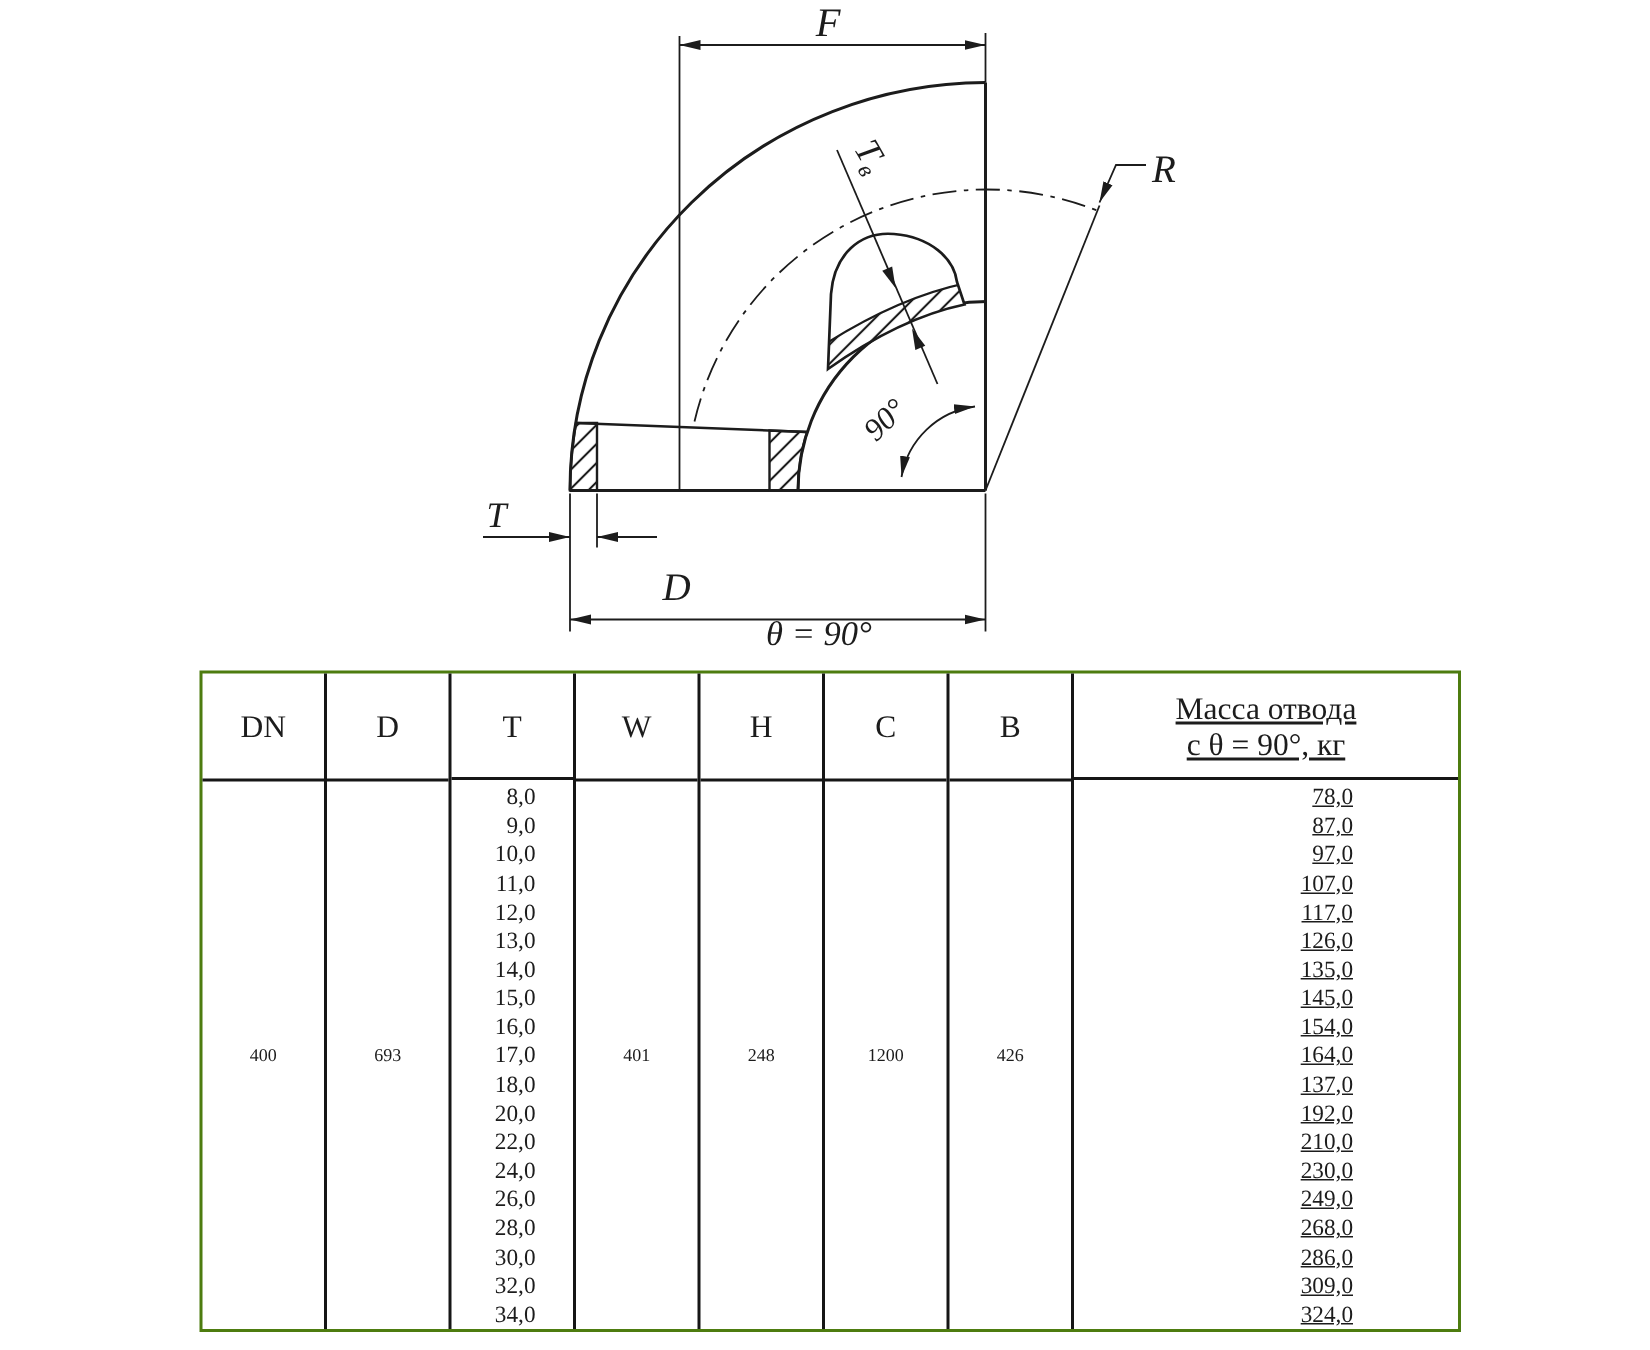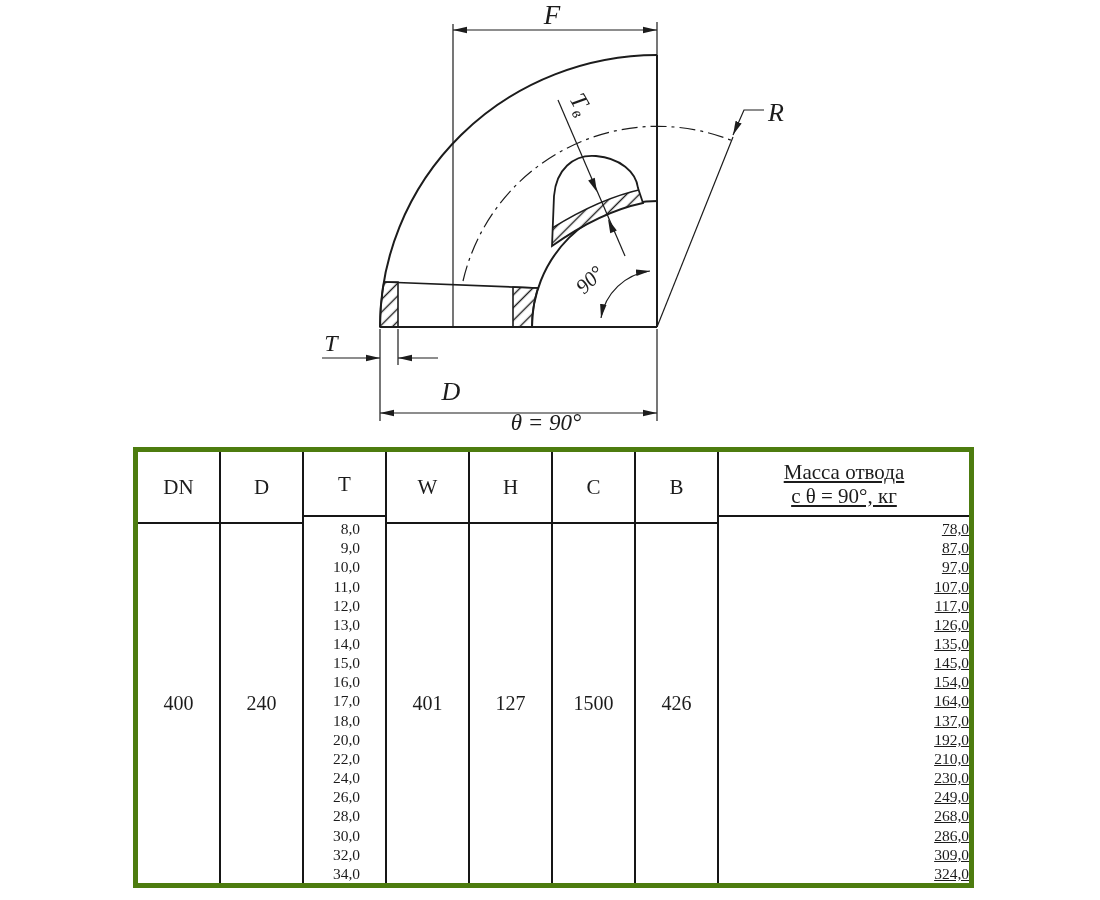--- a/index.html
+++ b/index.html
@@ -1,34 +1,34 @@
 <!DOCTYPE html>
 <html><head>
 <meta charset="utf-8">
 <style>
   html,body{margin:0;padding:0;background:#ffffff;}
   .page{position:relative;width:1100px;height:900px;background:#ffffff;overflow:hidden;
         font-family:"Liberation Serif","DejaVu Serif",serif;color:#1c1c1c;}
   .drawing-wrap{position:absolute;left:0;top:0;width:1100px;height:446px;}
   
   .dim-table{position:absolute;left:133px;top:447px;width:841px;height:441px;
-             display:flex;border:5px solid #4d7c0f;box-sizing:border-box;background:#fff;}
+             display:flex;border:2px solid #4d7c0f;box-sizing:border-box;background:#fff;}
   .col{display:flex;flex-direction:column;border-right:2px solid #161616;box-sizing:border-box;}
   .col:last-child{border-right:none;text-decoration:underline;}
   .col-n{width:83px;}
   .col-mass{flex:1;}
   .th{height:72px;border-bottom:2px solid #161616;box-sizing:border-box;
       display:flex;align-items:center;justify-content:center;text-align:center;
       font-size:21px;line-height:24px;white-space:pre-line;}
   .td{flex:1;display:flex;align-items:center;justify-content:center;
-      font-size:20px;}
+      font-size:12px;}
   .td-lines{display:block;white-space:pre-line;text-align:right;
             font-size:15.5px;line-height:19.15px;padding-top:2px;box-sizing:border-box;}
   .col-t .td-lines{padding-right:25px;}
-  .col-mass .td-lines{}
+  .col-mass .td-lines{padding-right:70px;}
 </style>
 </head>
 <body>
 
 <div class="page">
 
   <div class="drawing-wrap">
     <svg width="1100" height="446" viewBox="0 0 1100 446" font-family="Liberation Serif, DejaVu Serif, serif" fill="#1c1c1c">
       <defs>
         <marker id="arr" markerUnits="userSpaceOnUse" markerWidth="15" markerHeight="9" refX="14" refY="4" orient="auto-start-reverse">
@@ -106,21 +106,21 @@
     </svg>
   </div>
 
   <div class="dim-table">
     <div class="col col-n">
       <div class="th">DN</div>
       <div class="td">400</div>
     </div>
     <div class="col col-n">
       <div class="th">D</div>
-      <div class="td">240</div>
+      <div class="td">693</div>
     </div>
     <div class="col col-n col-t">
       <div class="th">T</div>
       <div class="td td-lines">8,0
 9,0
 10,0
 11,0
 12,0
 13,0
 14,0
@@ -136,25 +136,25 @@
 30,0
 32,0
 34,0</div>
     </div>
     <div class="col col-n">
       <div class="th">W</div>
       <div class="td">401</div>
     </div>
     <div class="col col-n">
       <div class="th">H</div>
-      <div class="td">127</div>
+      <div class="td">248</div>
     </div>
     <div class="col col-n">
       <div class="th">C</div>
-      <div class="td">1500</div>
+      <div class="td">1200</div>
     </div>
     <div class="col col-n">
       <div class="th">B</div>
       <div class="td">426</div>
     </div>
     <div class="col col-mass">
       <div class="th">Масса отвода
 с θ =  90°, кг</div>
       <div class="td td-lines">78,0
 87,0

